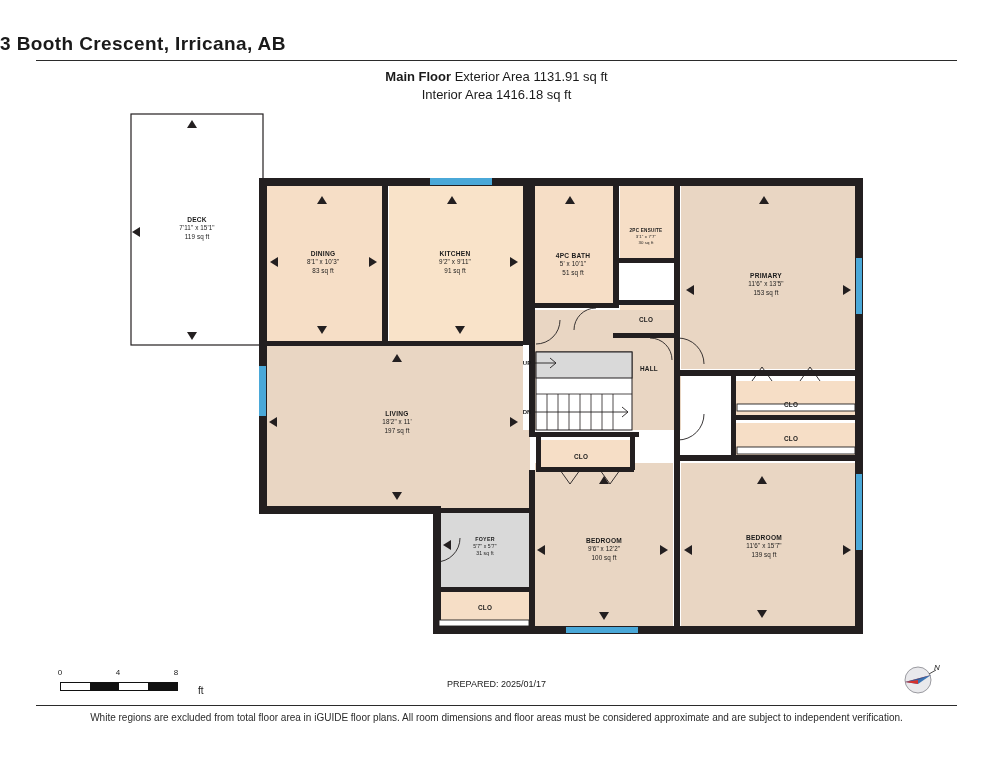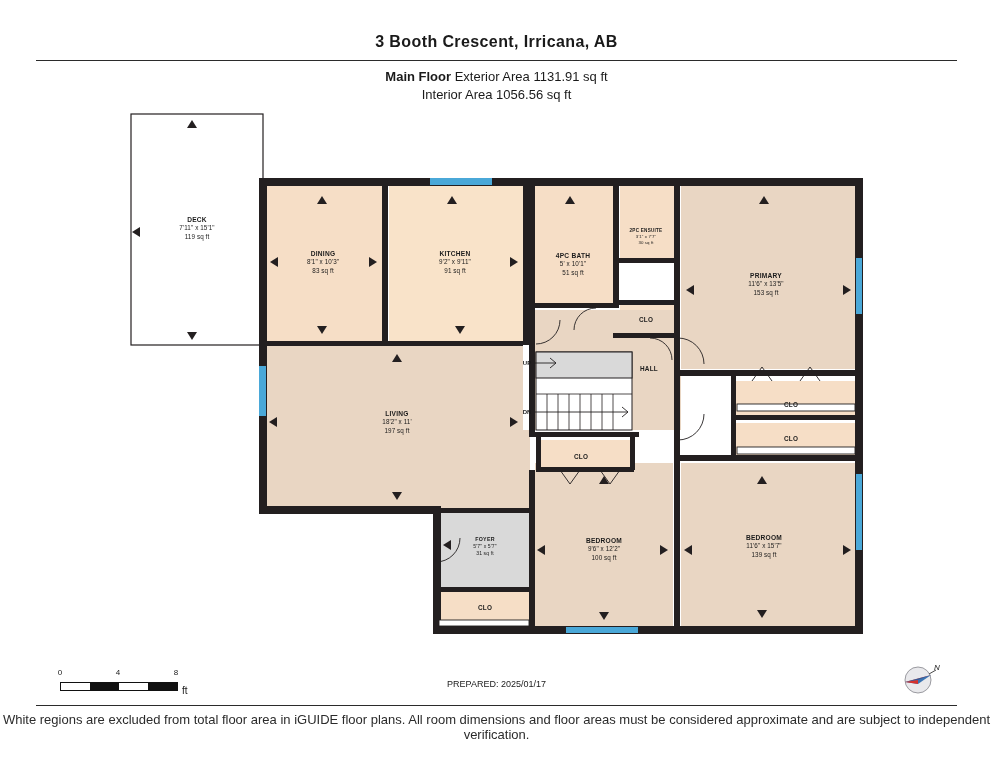--- a/index.html
+++ b/index.html
@@ -14,22 +14,21 @@
     color: #1a1a1a;
     position: relative;
     overflow: hidden;
   }
 
   
   .title {
     position: absolute;
     left: 0; right: 0;
     top: 33px;
-    text-align: center;
-    font-size: 16px;
+    font-size: 19px;
     font-weight: bold;
     letter-spacing: 0.4px;
   }
   .title-rule {
     position: absolute;
     left: 36px; right: 36px;
     top: 60px;
     border-bottom: 1px solid #2b2b2b;
   }
   .subhead {
@@ -54,38 +53,38 @@
     position: absolute;
     left: 36px; right: 36px;
     top: 705px;
     border-bottom: 1px solid #2b2b2b;
   }
   .disclaimer {
     position: absolute;
     left: 0; right: 0;
     top: 712px;
     text-align: center;
-    font-size: 13px;
+    font-size: 10px;
     color: #2b2b2b;
   }
 
   
   .scalebar { position: absolute; left: 56px; top: 668px; width: 150px; height: 30px; }
   .scalebar .ticks { position: relative; height: 12px; font-size: 8px; }
   .scalebar .ticks span { position: absolute; top: 0; transform: translateX(-50%); }
   .scalebar .bar {
     position: absolute; top: 14px; left: 4px;
     width: 116px; height: 7px;
     border: 1px solid #111;
     display: flex;
   }
   .scalebar .bar i { flex: 1 1 0; }
   .scalebar .bar i.dark { background: #111; }
   .scalebar .bar i.light { background: #fff; }
-  .scalebar .unit { position: absolute; left: 126px; top: 17px; font-size: 10px; }
+  .scalebar .unit { position: absolute; left: 142px; top: 17px; font-size: 10px; }
 
   
   .compass { position: absolute; left: 898px; top: 660px; width: 60px; height: 40px; }
   .compass .n { position: absolute; left: 36px; top: 3px; font-size: 8px; font-style: italic; }
 
   
   .plan { position: absolute; left: 0; top: 0; width: 993px; height: 768px; }
   .plan svg { display: block; }
 
   .rlabel {
@@ -117,21 +116,21 @@
 </head>
 <body>
 
 <div class="title">3 Booth Crescent, Irricana, AB</div>
 <div class="title-rule"></div>
 <div class="subhead">
   <div>
     <span class="floor-label">Main Floor</span>
     <span>Exterior Area 1131.91 sq ft</span>
   </div>
-  <div class="line2">Interior Area 1056.56 sq ft</div>
+  <div class="line2">Interior Area 1416.18 sq ft</div>
 </div>
 
 <div class="plan">
 <svg width="993" height="768" viewBox="0 0 993 768" xmlns="http://www.w3.org/2000/svg">
 
   <rect x="131" y="114" width="132" height="231" fill="#ffffff" stroke="#231f20" stroke-width="1.2"></rect>
 
   <rect x="265" y="184" width="117" height="161" fill="#f6dec6"></rect>
 
   <rect x="389" y="184" width="134" height="161" fill="#f9e3c9"></rect>

